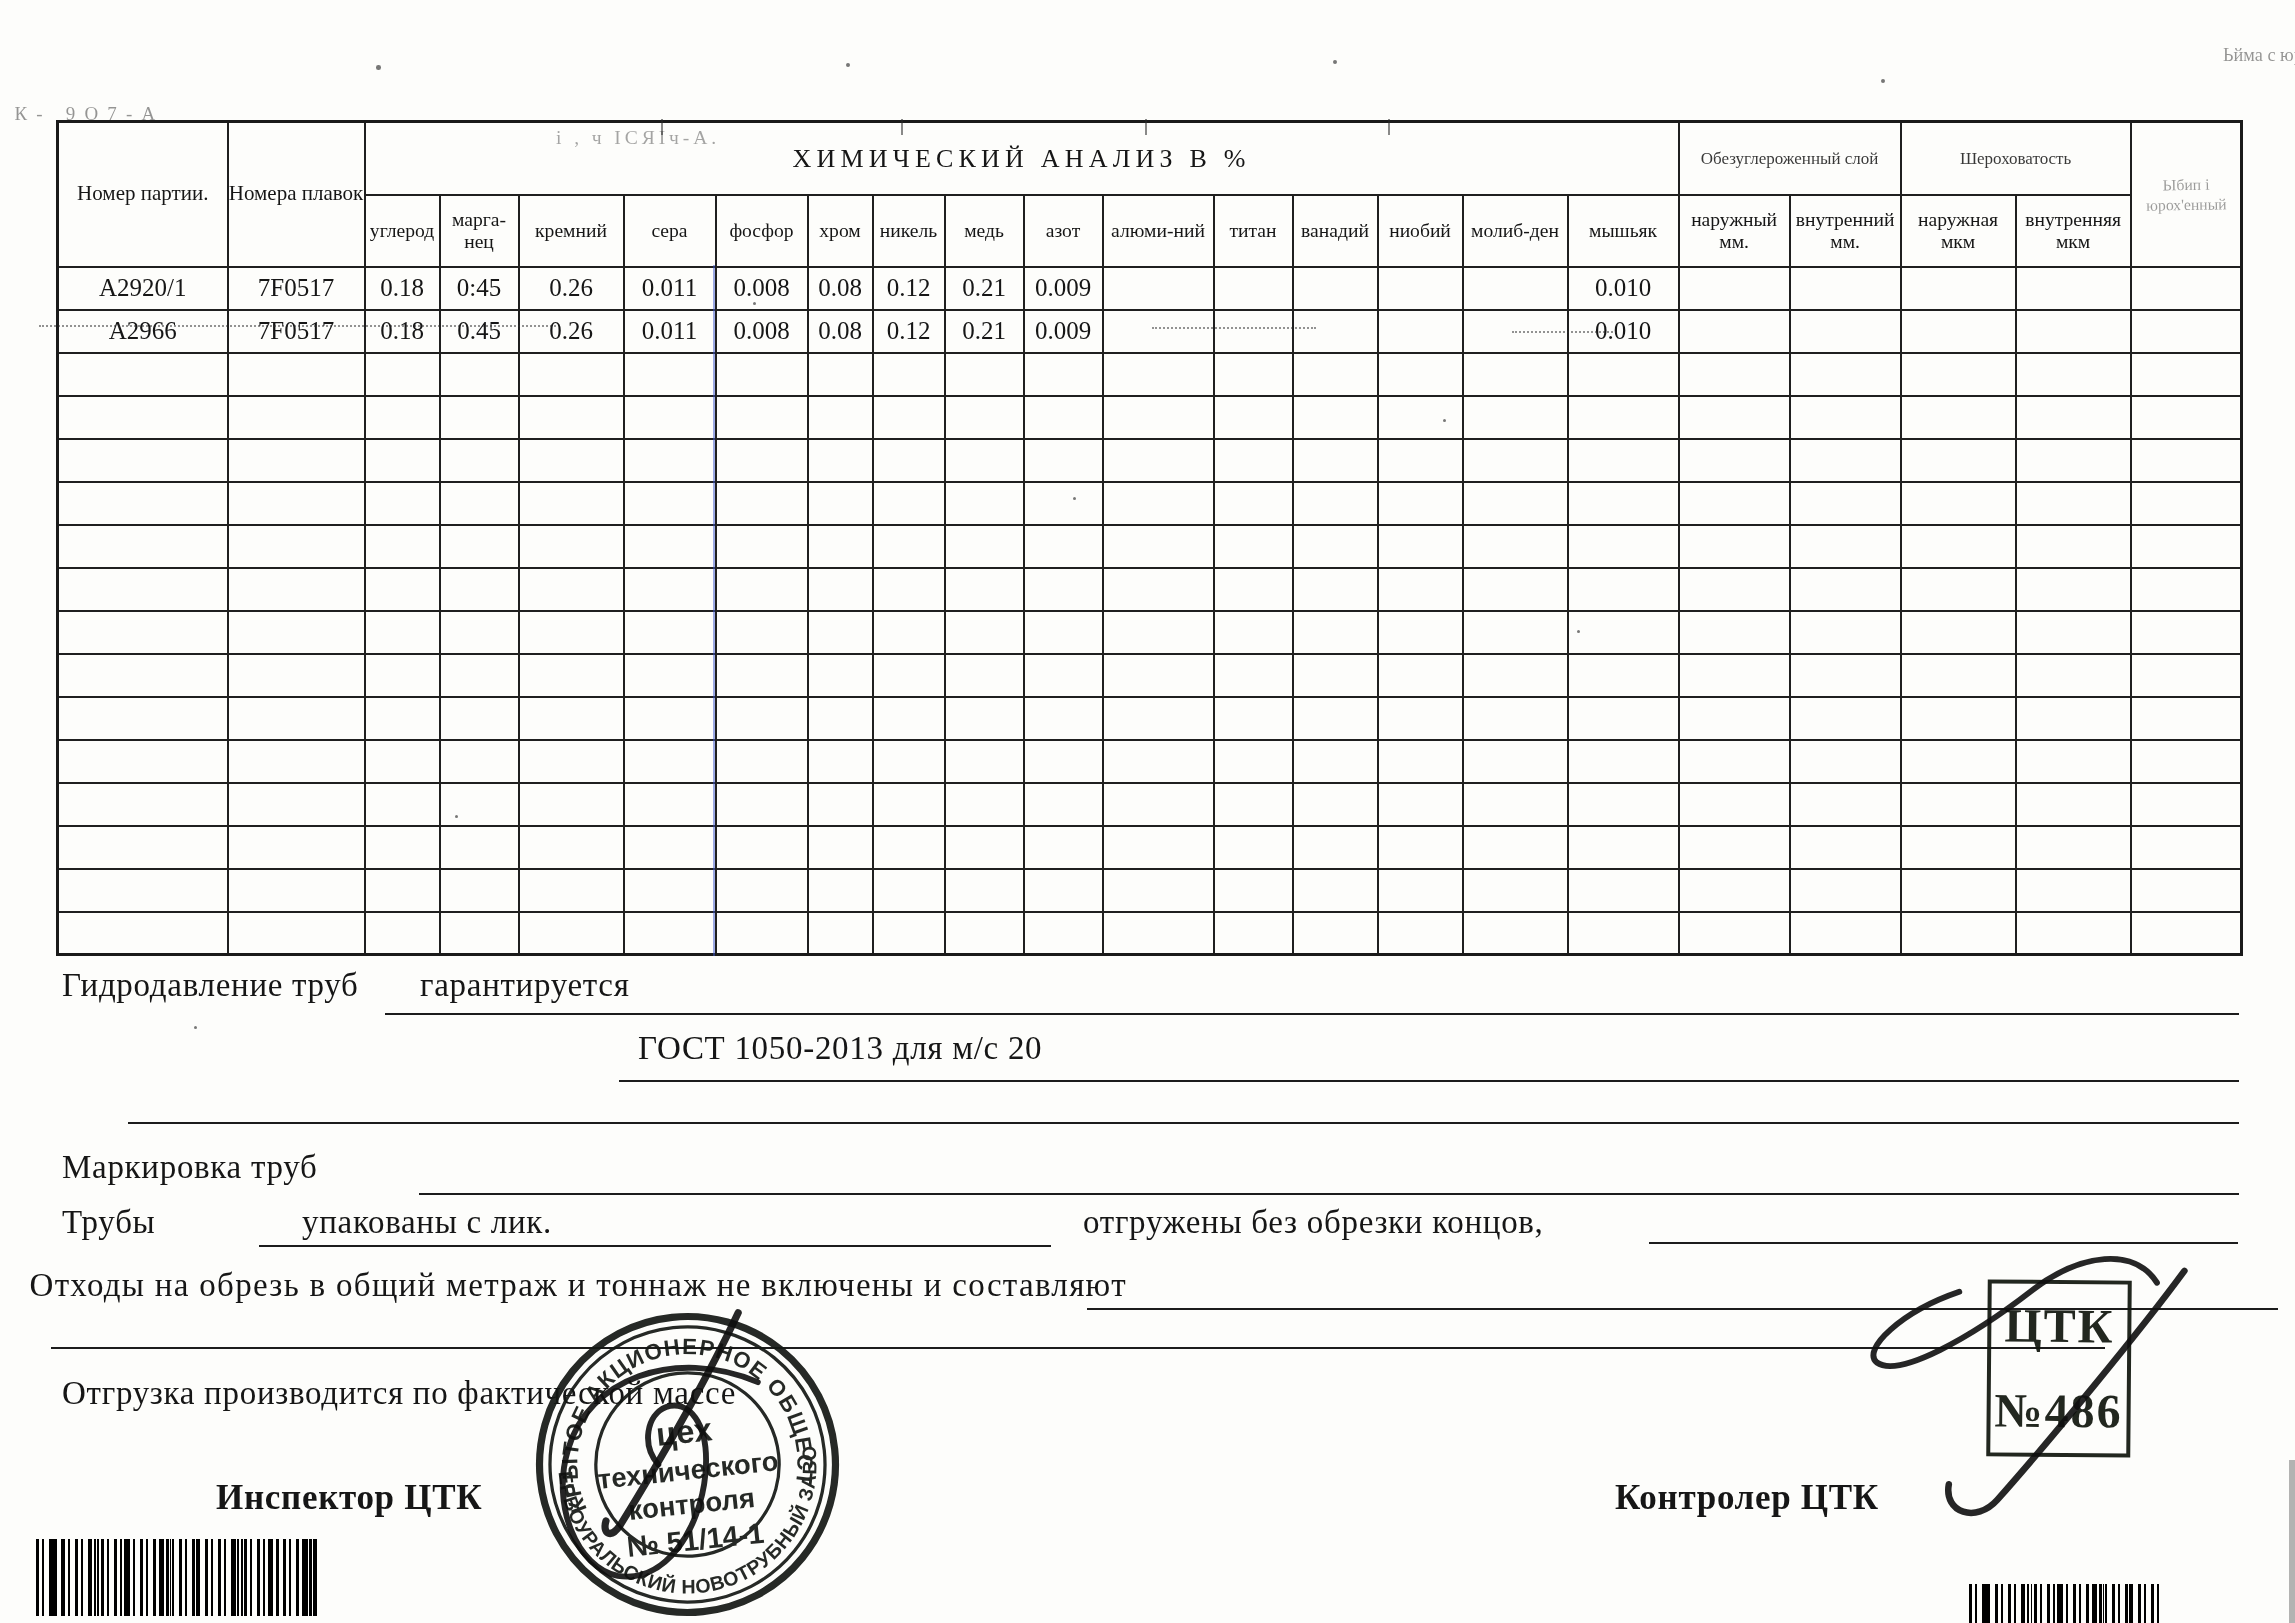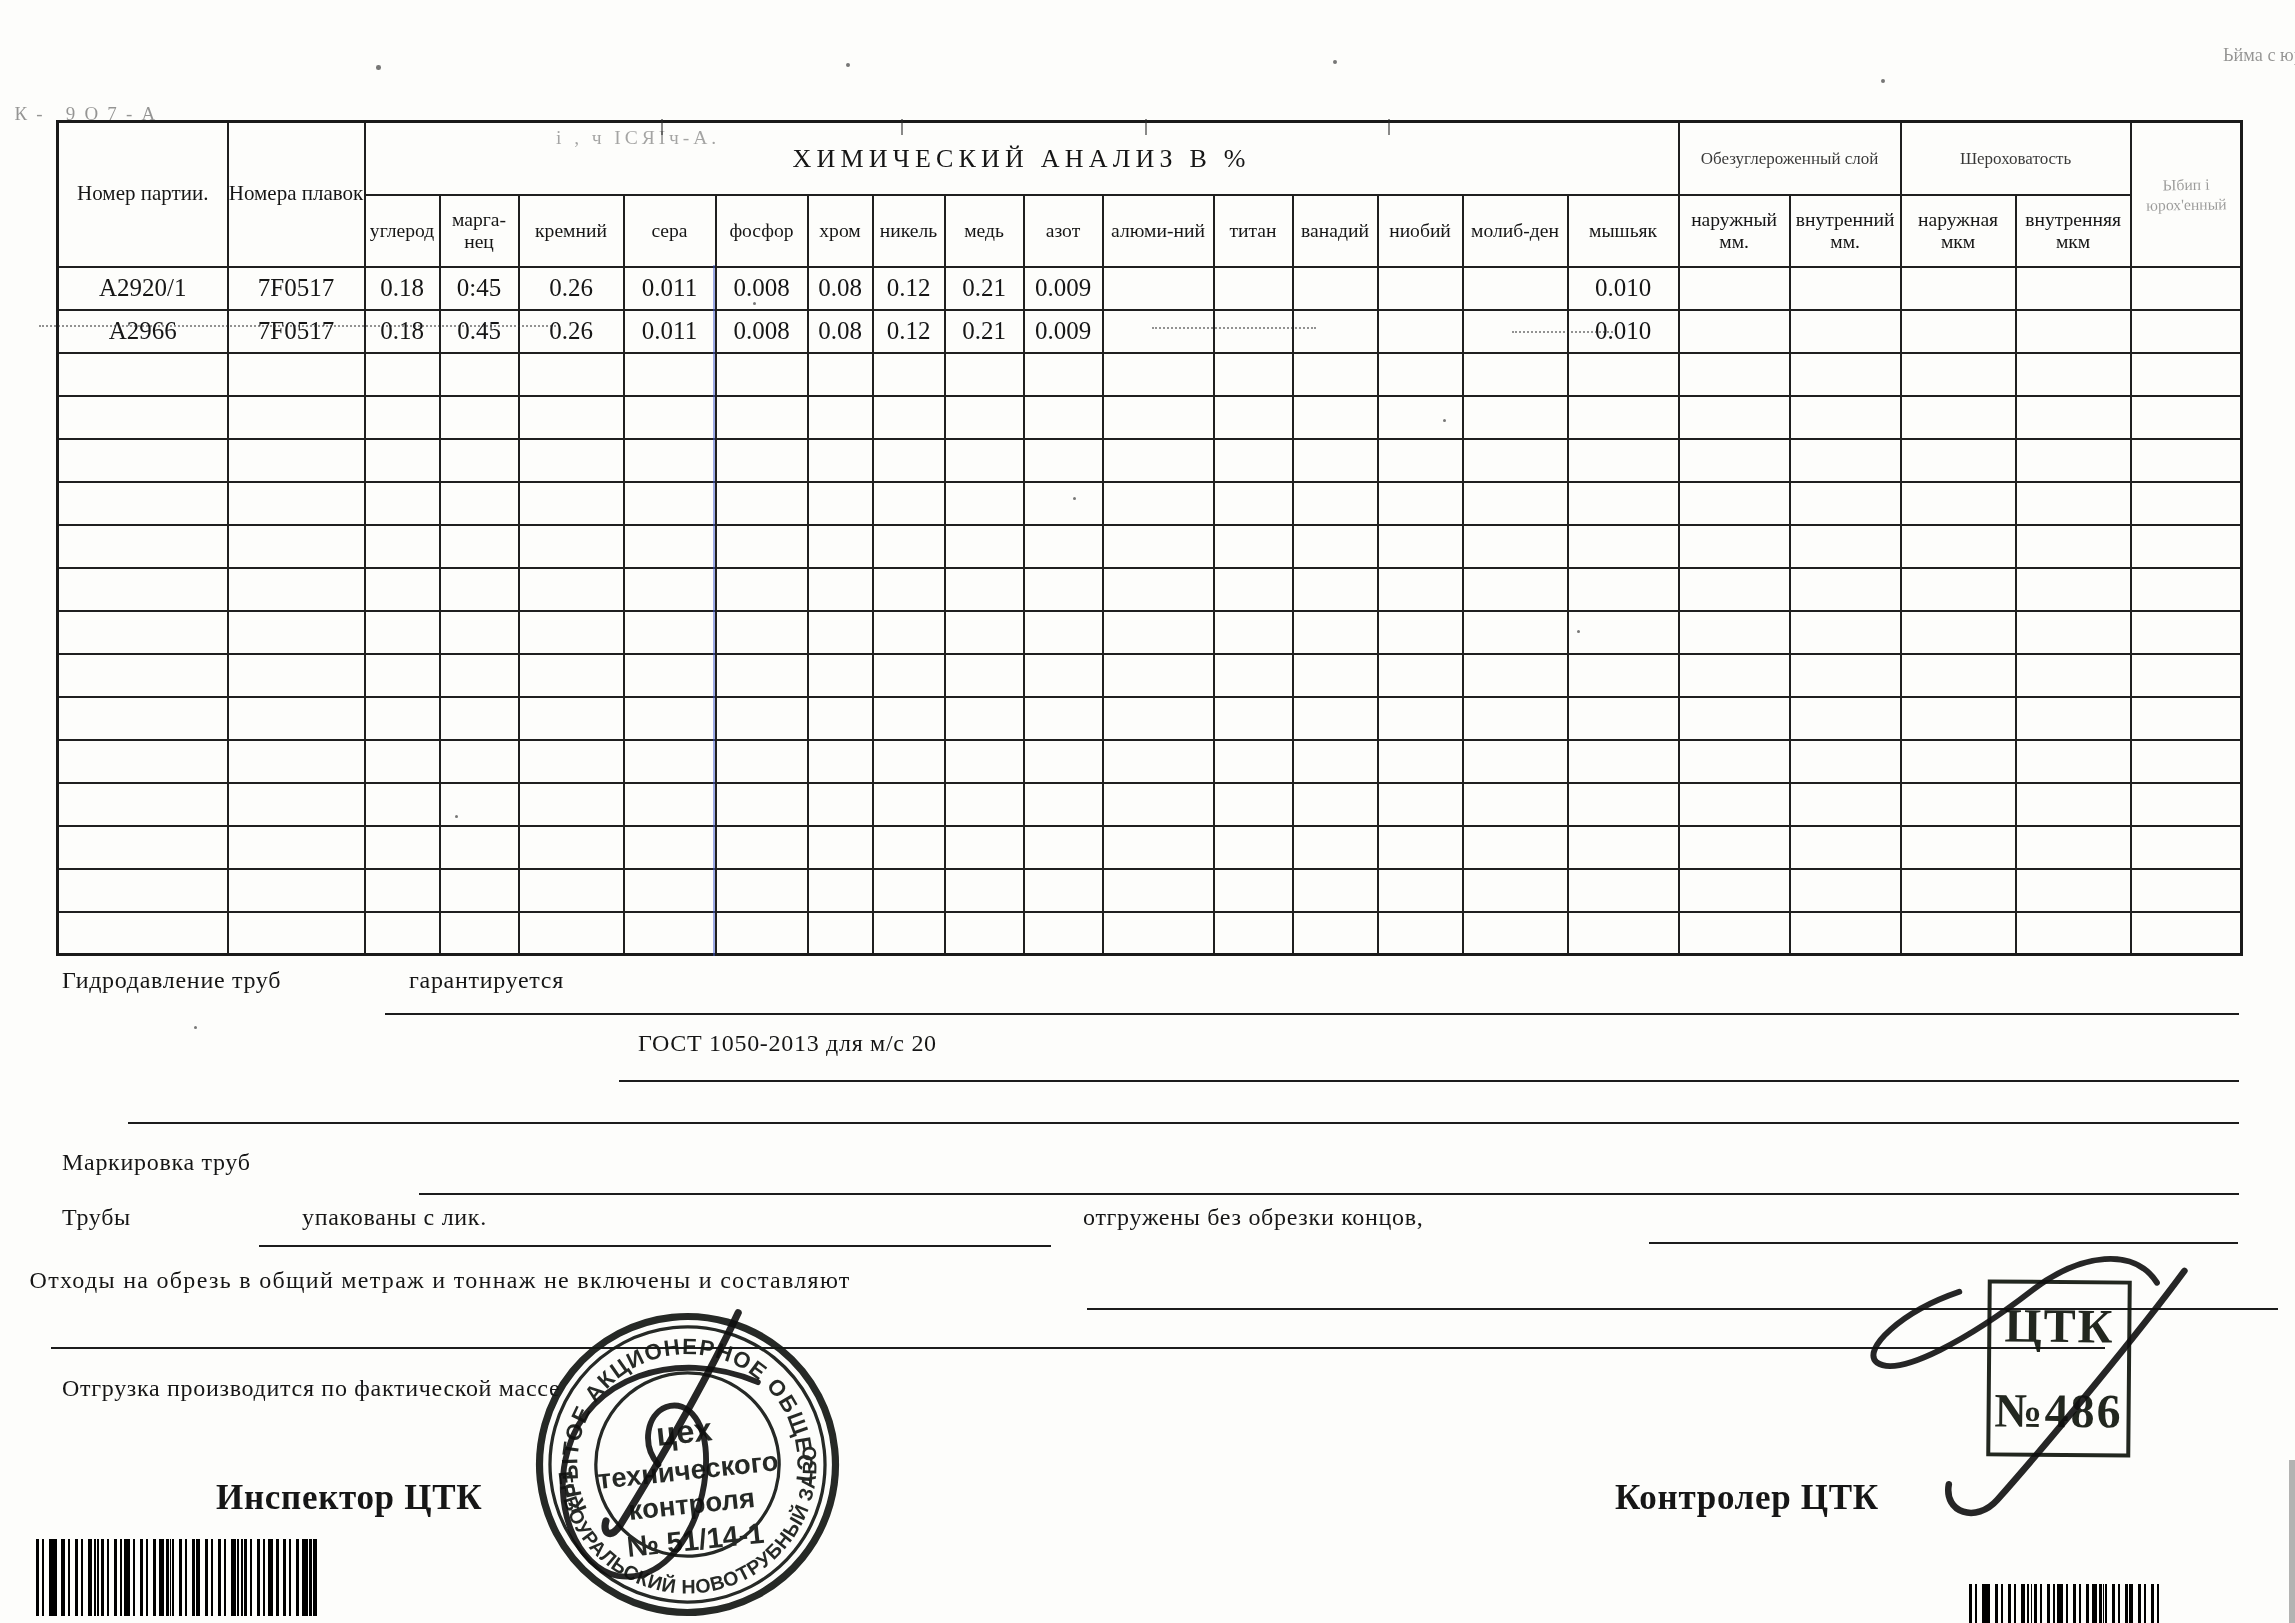--- a/index.html
+++ b/index.html
@@ -26,21 +26,21 @@
   }
   .cert-table tr{height:43px;}
   .cert-table tr.h1{height:73px;}
   .cert-table tr.h2{height:72px;}
   .cert-table td.side-head{font-size:21px;}
   .cert-table td.group-title{font-size:26px;letter-spacing:5.2px;}
   .cert-table td.group{font-size:17px;opacity:.85;}
   .cert-table tr.data-row td{font-size:25px;}
   .hdr-faint{opacity:.42;font-size:15.7px;line-height:1.25;display:block;transform:rotate(-1deg);}
   
-  .stmt{position:absolute;font-size:24px;white-space:nowrap;letter-spacing:0.7px;}
+  .stmt{position:absolute;font-size:33px;white-space:nowrap;letter-spacing:0.7px;}
   .sig-label{position:absolute;font-size:35px;font-weight:bold;white-space:nowrap;letter-spacing:0.7px;}
   .uline{position:absolute;border-top:2px solid #1c1c1c;height:0;}
   
   .artifact{position:absolute;opacity:.45;filter:blur(0.5px);white-space:nowrap;}
   .speck{position:absolute;background:#1e1e1e;border-radius:50%;opacity:.6;}
   .tickmark{position:absolute;width:2px;height:15.7px;background:#2a2a2a;opacity:.55;}
   .blue-line{position:absolute;left:713px;top:265px;width:2px;height:691px;background:rgba(60,85,205,.5);}
   .edge-shadow{position:absolute;right:0;top:1460px;width:5.9px;height:164px;background:#777;opacity:.55;}
   .smudge{position:absolute;border-top:2px dotted rgba(40,40,40,.5);height:0;filter:blur(0.3px);}
   
@@ -540,21 +540,21 @@
   <div class="speck" style="left:1333px;top:60px;width:3.9px;height:3.9px;"></div>
   <div class="speck" style="left:1881px;top:79px;width:3.9px;height:3.9px;"></div>
   <div class="speck" style="left:753px;top:302px;width:3.3px;height:3.3px;"></div>
   <div class="speck" style="left:1073px;top:497px;width:3.3px;height:3.3px;"></div>
   <div class="speck" style="left:1577px;top:630px;width:3.3px;height:3.3px;"></div>
   <div class="speck" style="left:455px;top:815px;width:3.3px;height:3.3px;"></div>
   <div class="speck" style="left:194px;top:1026px;width:3.3px;height:3.3px;"></div>
   <div class="speck" style="left:1443px;top:419px;width:3.3px;height:3.3px;"></div>
 
   <div class="stmt" style="left:62px;top:967px;">Гидродавление труб</div>
-  <div class="stmt" style="left:409px;top:967px;">гарантируется</div>
+  <div class="stmt" style="left:420px;top:967px;">гарантируется</div>
   <div class="uline" style="left:385px;top:1013px;width:1854px;"></div>
 
   <div class="stmt" style="left:638px;top:1030px;">ГОСТ 1050-2013 для м/с 20</div>
   <div class="uline" style="left:619px;top:1080px;width:1620px;"></div>
 
   <div class="uline" style="left:128px;top:1122px;width:2111px;"></div>
 
   <div class="stmt" style="left:62px;top:1149px;">Маркировка труб</div>
   <div class="uline" style="left:419px;top:1193px;width:1820px;"></div>
 

